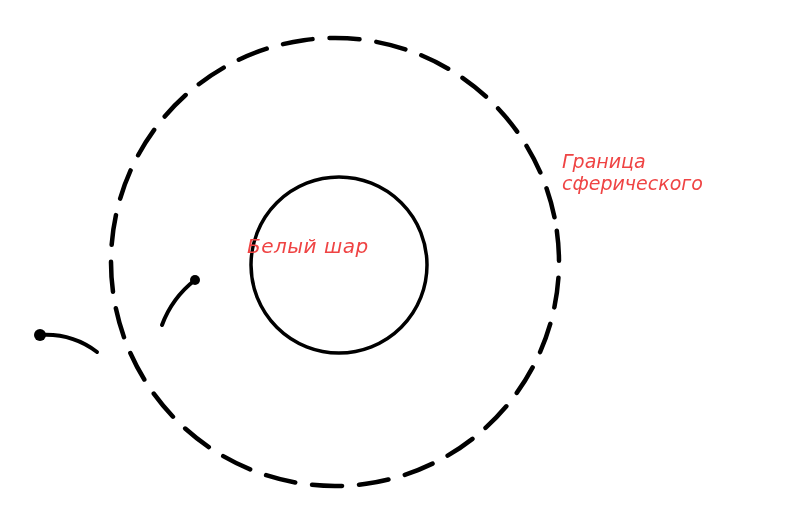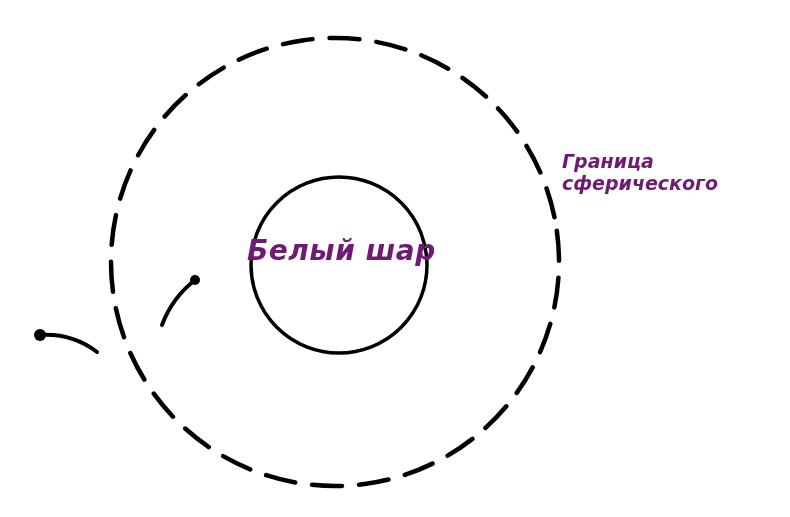--- a/index.html
+++ b/index.html
@@ -17,28 +17,28 @@
       position: absolute;
       left: 0;
       top: 0;
       width: 790px;
       height: 517px;
     }
     .label {
       position: absolute;
       font-family: "DejaVu Sans", sans-serif;
       font-style: italic;
-      font-weight: bold;
-      color: #701a75;
+      font-weight: normal;
+      color: #ef4444;
       white-space: nowrap;
     }
     #inner-label {
       left: 247px;
       top: 234px;
-      font-size: 28px;
+      font-size: 20px;
       letter-spacing: 0.5px;
     }
     #boundary-label {
       left: 562px;
       top: 150px;
       font-size: 19px;
       line-height: 22px;
     }
     #boundary-label div { display: block; }
   </style>

